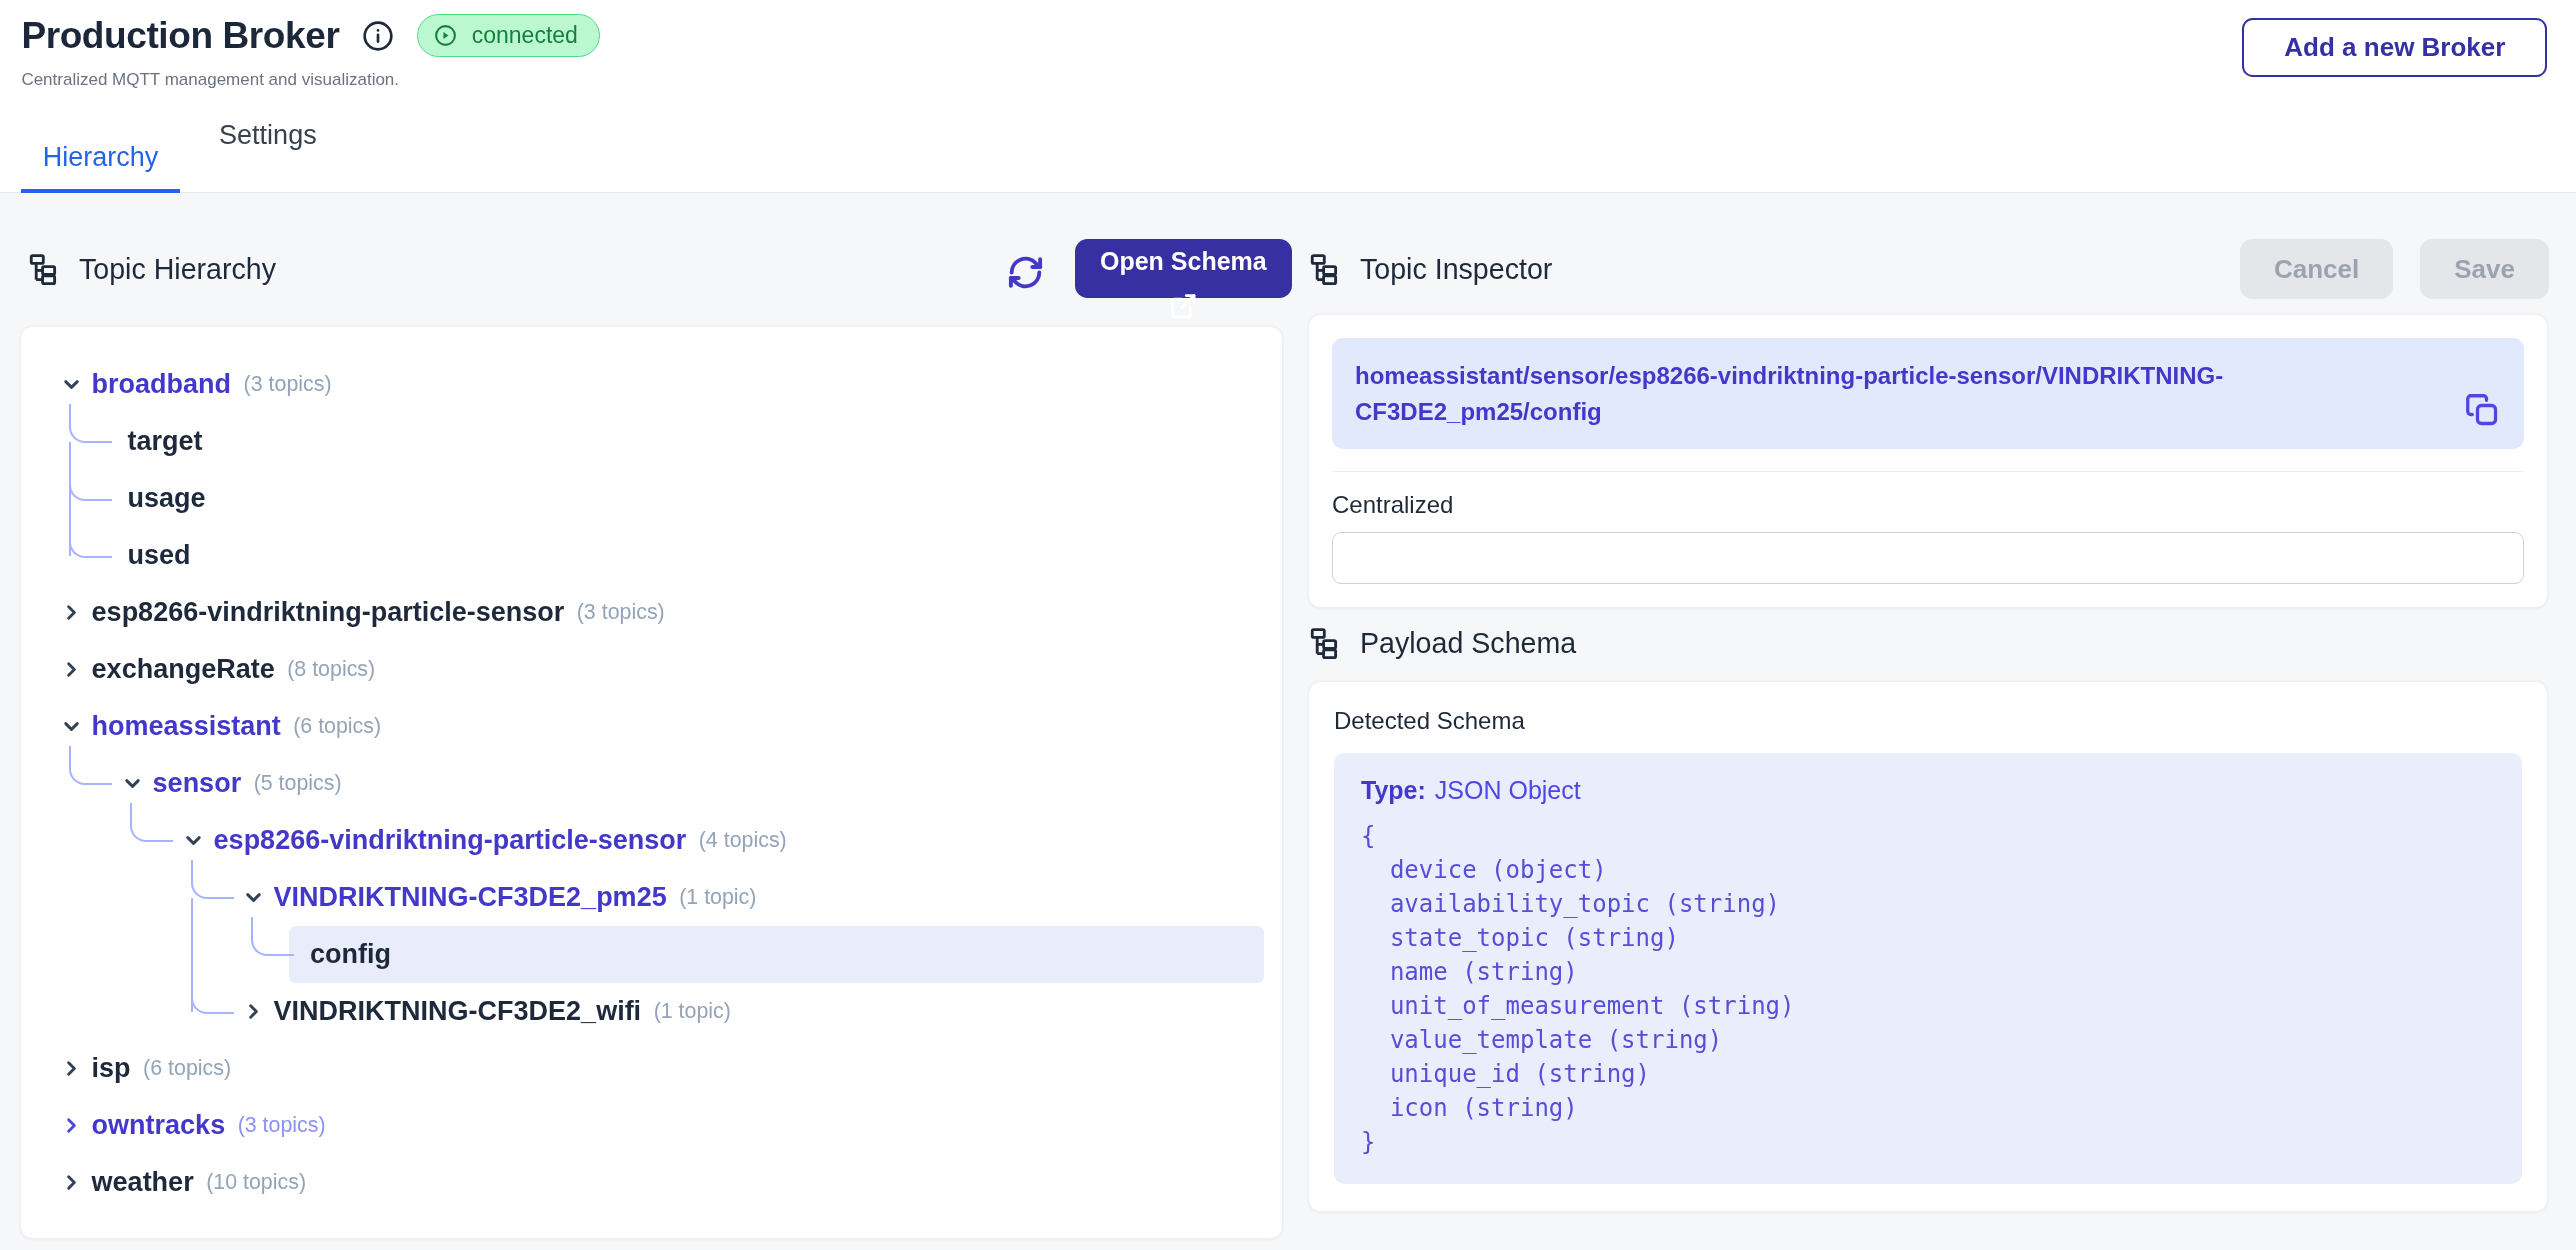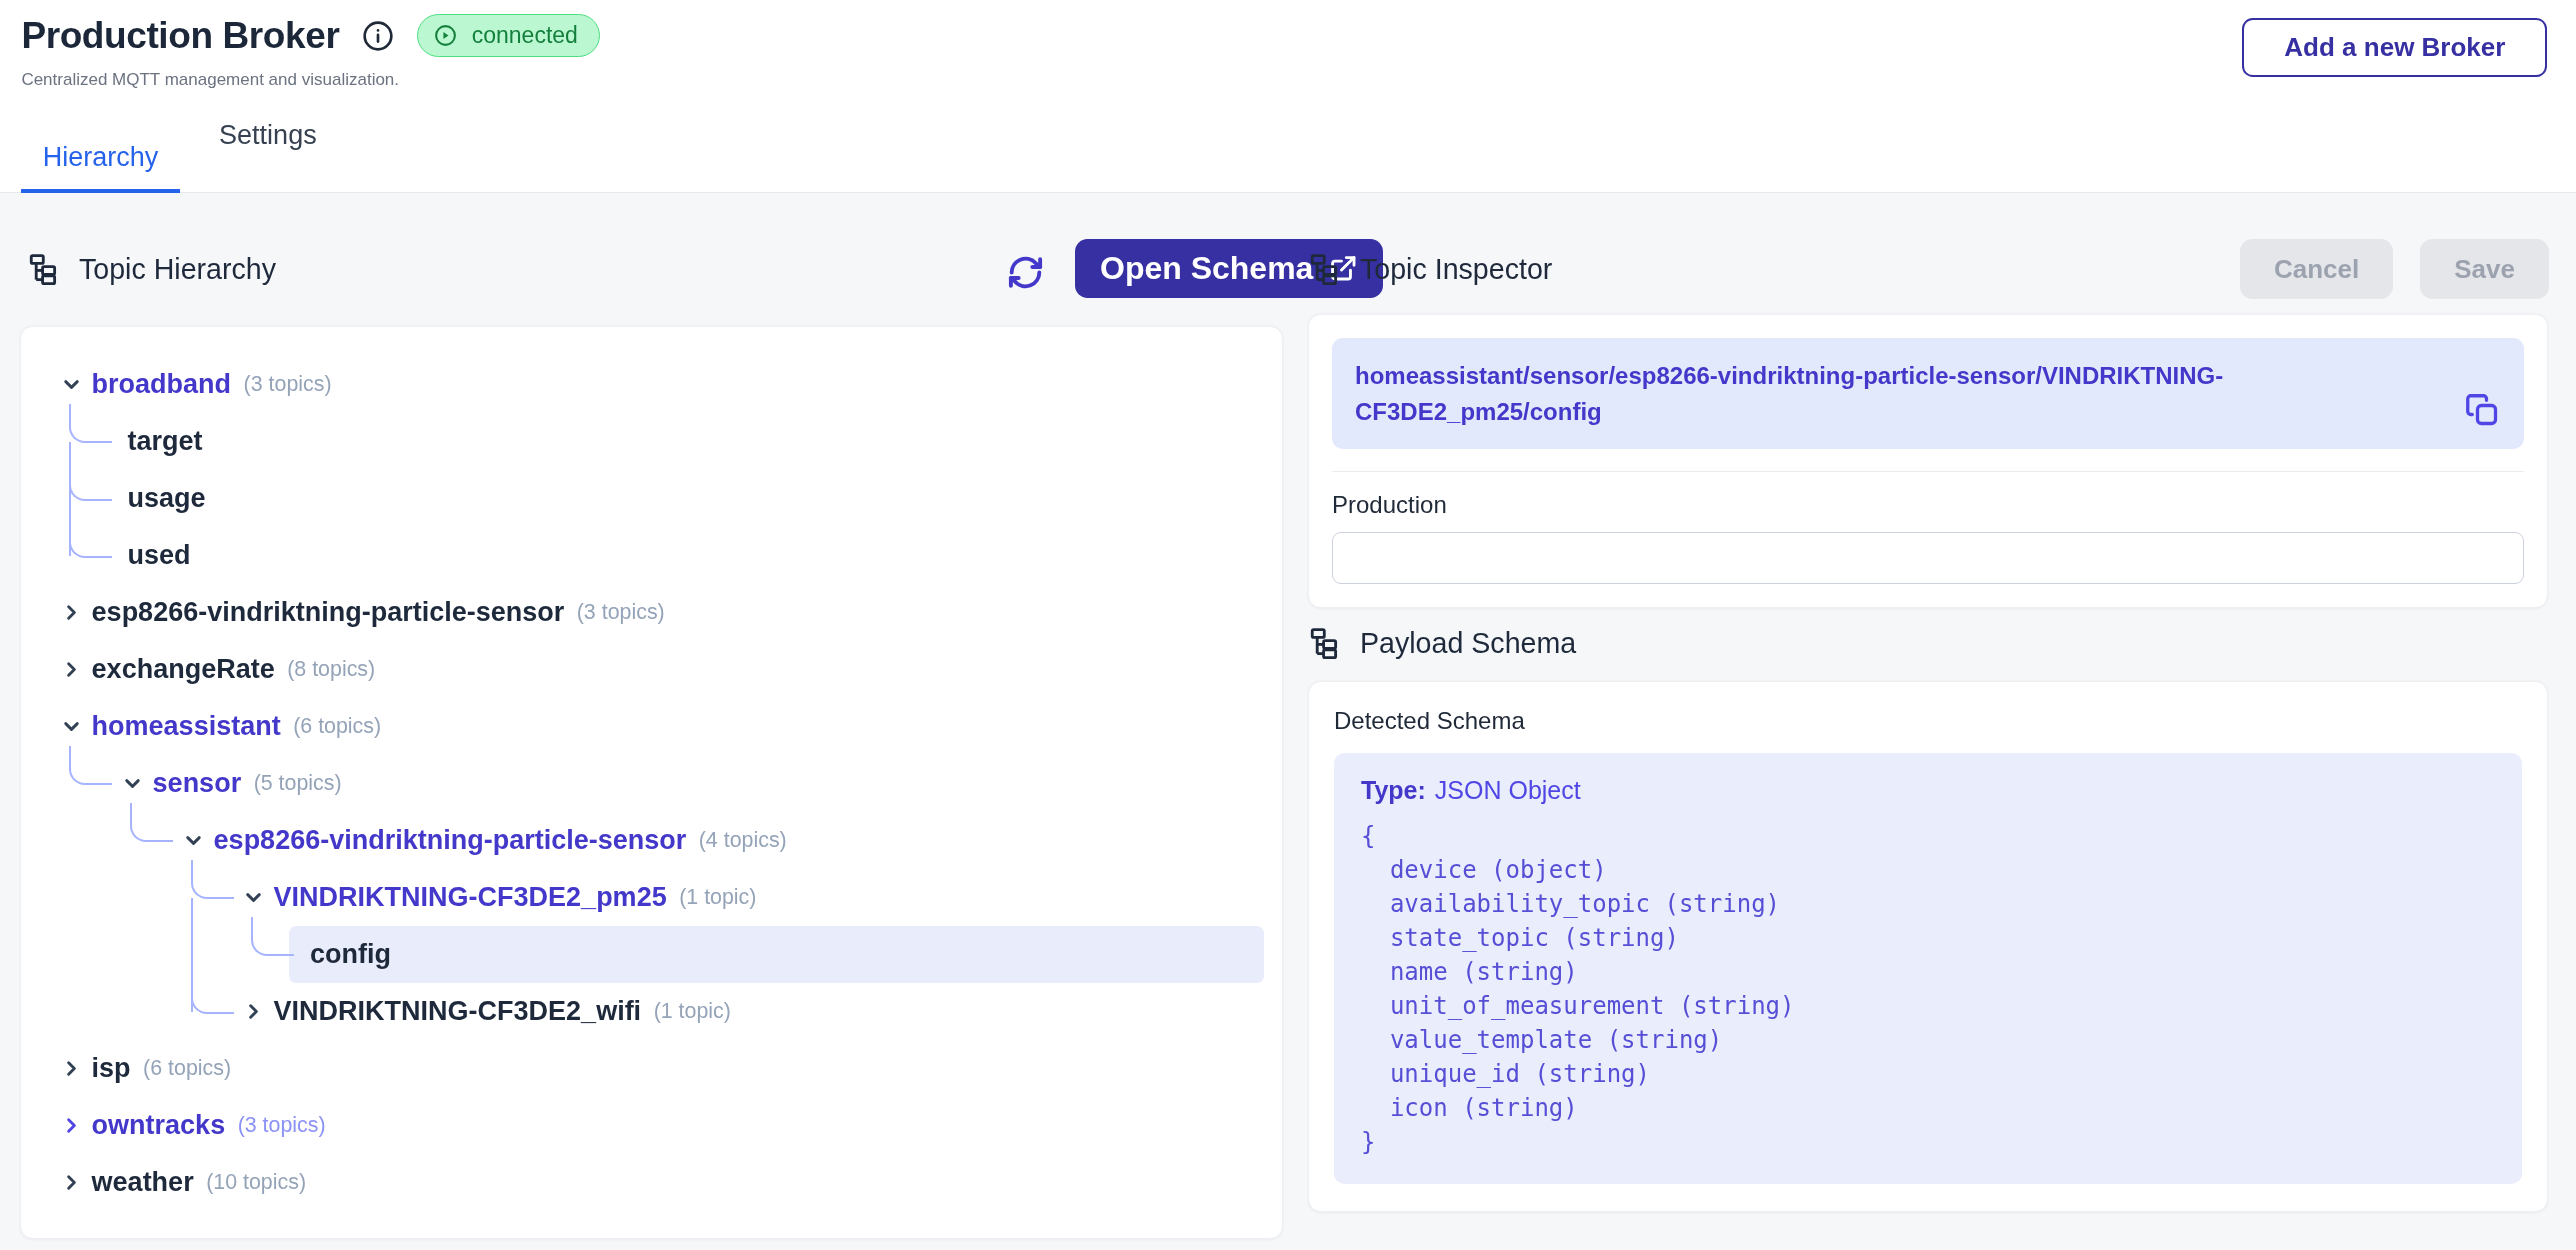--- a/index.html
+++ b/index.html
@@ -17,21 +17,21 @@
   .add-broker-btn { position:absolute; top:18px; right:28.6px; height:59px; padding:0 40px; background:#ffffff; border:2.7px solid #3730a3; border-radius:10.7px; color:#3730a3; font-size:26px; font-weight:700; font-family:inherit; cursor:pointer; }
   .tabs { position:absolute; left:21.4px; bottom:-0.9px; display:flex; gap:18px; }
   .tab { padding:0 21.4px 16px 21.4px; font-size:27px; background:none; border:none; font-family:inherit; cursor:pointer; }
   .tab.active { color:#2563eb; border-bottom:4.5px solid #2563eb; font-weight:500;margin-top:44px; }
   .tab.inactive { color:#374151; border-bottom:4.5px solid transparent; font-weight:500; }
 
   
   .section-header { position:absolute; display:flex; align-items:center; gap:18px; font-size:28.6px; color:#1e293b; font-weight:500; }
   .tree-ico { color:#1e293b; display:inline-flex; }
   .refresh-btn { position:absolute; left:1005px; top:252px; width:41px; height:41px; background:none; border:none; color:#4338ca; cursor:pointer; display:flex; align-items:center; justify-content:center; }
-  .open-schema-btn { position:absolute; left:1075px; top:239px; height:59px; display:flex; align-items:center; gap:16px; background:#3730a3; color:#ffffff; border:none; border-radius:12.5px; padding:8px 25px; font-size:32px; font-weight:700; font-family:inherit; cursor:pointer; }
+  .open-schema-btn { position:absolute; left:1075px; top:239px; height:59px; display:flex; align-items:center; gap:16px; background:#3730a3; color:#ffffff; border:none; border-radius:12.5px; padding:8px 25px; font-size:25px; font-weight:700; font-family:inherit; cursor:pointer;flex-direction:column; }
   .action-btns { position:absolute; right:27px; top:239px; display:flex; gap:27px; }
   .ghost-btn { height:60px; padding:0 34px; border:none; border-radius:12.5px; background:#e4e6ea; color:#9ca3af; font-size:26px; font-weight:700; font-family:inherit; cursor:default; }
 
   
   .card { position:absolute; background:#ffffff; border:0.9px solid #edeff2; border-radius:12.5px; box-shadow:0 0.9px 2.7px rgba(16,24,40,.05); }
   .tree-card { left:19.6px; top:326px; width:1263px; height:913px; overflow:hidden; }
   .inspector-card { left:1308px; top:314px; width:1240px; padding:23px; }
   .schema-card { left:1308px; top:681px; width:1240px; padding:25px 25px 27px; }
 
   
@@ -320,21 +320,21 @@
       <button class="copy-btn">
         <span style="display:inline-flex;">
           <svg width="36" height="36" viewBox="0 0 24 24" fill="none" stroke="currentColor" stroke-width="2.2" stroke-linecap="round" stroke-linejoin="round">
               <rect x="9" y="9" width="12" height="12" rx="2.5"></rect>
               <path d="M5.5 15H4.5a2 2 0 0 1-2-2V4.5a2 2 0 0 1 2-2H13a2 2 0 0 1 2 2v1"></path>
             </svg>
         </span>
       </button>
     </div>
     <div class="divider"></div>
-    <div class="field-label">Production</div>
+    <div class="field-label">Centralized</div>
     <input class="desc-input" type="text" value="" style="">
   </div>
 
   <div class="section-header" style="left:1308px; top:626px;">
     <span class="tree-ico">
       <svg width="34" height="34" viewBox="0 0 24 24" fill="none" stroke="currentColor" stroke-width="2" stroke-linejoin="round">
           <rect x="3" y="2.5" width="8.5" height="5.5" rx="1"></rect>
           <path d="M6.5 8v11.5"></path>
           <path d="M6.5 13h4.5"></path>
           <rect x="11" y="10.3" width="8.5" height="5.5" rx="1"></rect>

